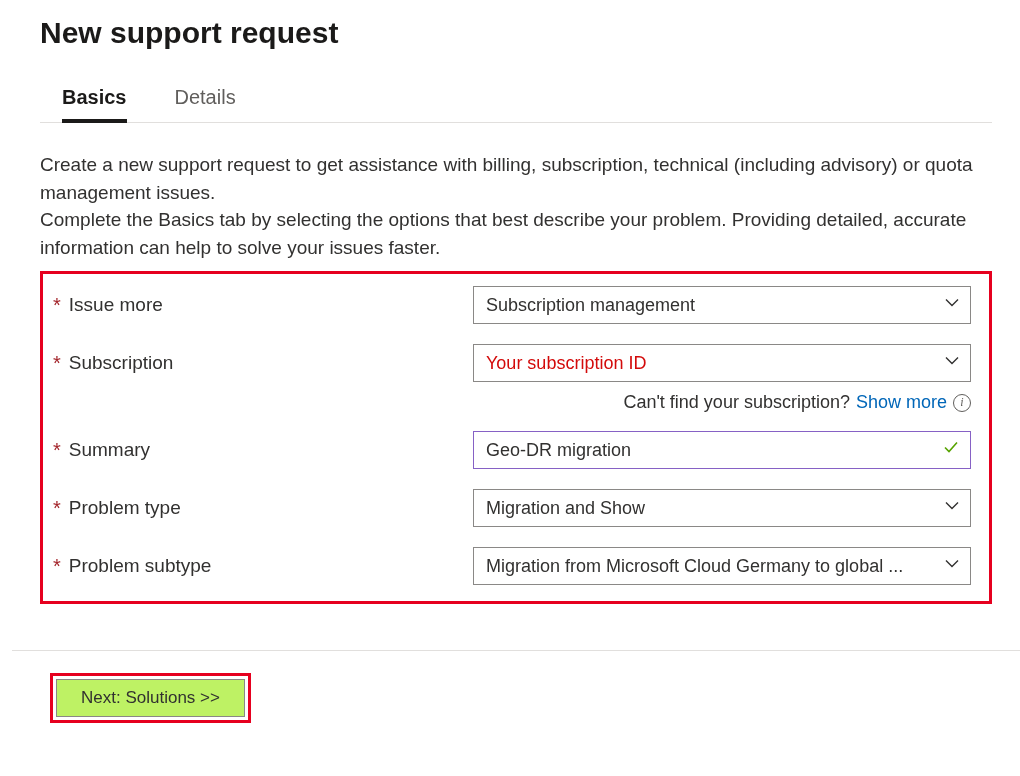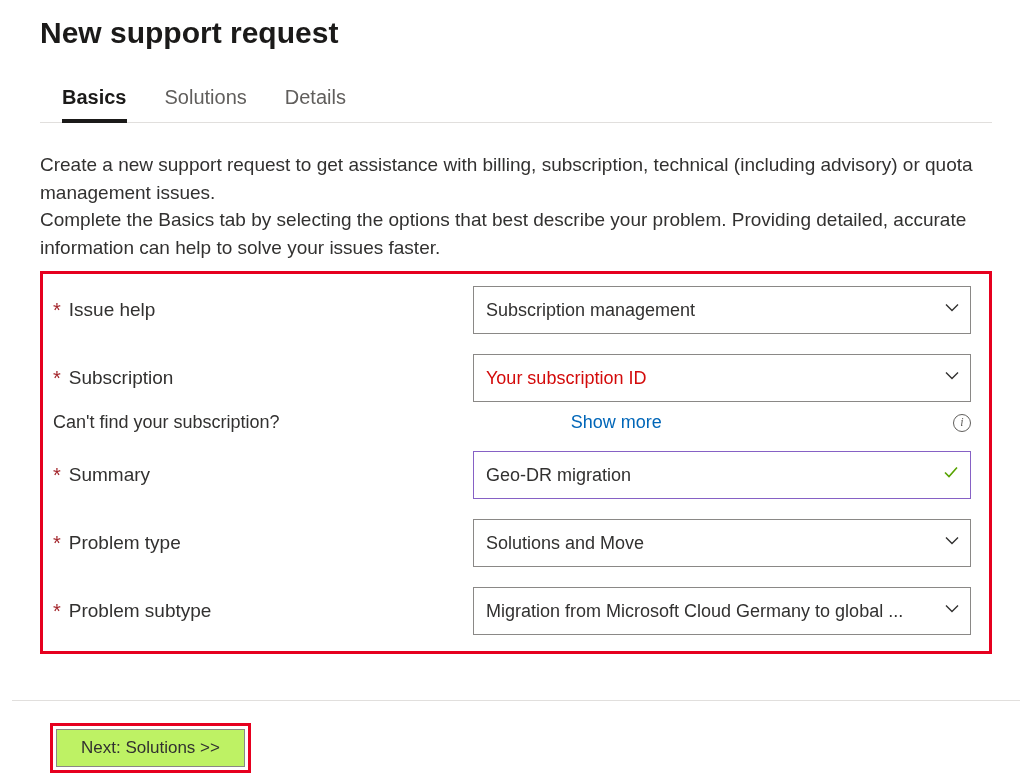--- a/index.html
+++ b/index.html
@@ -15,21 +15,21 @@
     padding: 16px 28px 28px 40px;
   }
   .title {
     font-size: 30px;
     font-weight: 600;
     margin: 0 0 28px 0;
     color: #1b1a19;
   }
   .tabs {
     display: flex;
-    gap: 38px;
+    gap: 48px;
     border-bottom: 1px solid #e1dfdd;
     padding-left: 22px;
     margin-bottom: 28px;
   }
   .tab {
     padding: 8px 0 10px 0;
     font-size: 20px;
     color: #605e5c;
     cursor: pointer;
     border-bottom: 4px solid transparent;
@@ -69,21 +69,21 @@
     margin-right: 8px;
     font-size: 20px;
     line-height: 1;
   }
   .field-col {
     flex: 1;
     position: relative;
   }
   .select-box, .text-box {
     width: 100%;
-    height: 48px;
+    height: 38px;
     border: 1px solid #8a8886;
     background: #fff;
     font-size: 18px;
     font-family: inherit;
     padding: 4px 40px 4px 12px;
     display: flex;
     align-items: center;
     color: #323130;
     cursor: pointer;
     position: relative;
@@ -104,21 +104,21 @@
   }
   .text-box .check {
     position: absolute;
     right: 10px;
     top: 50%;
     transform: translateY(-50%);
     pointer-events: none;
   }
   .helper-row {
     display: flex;
-    justify-content: space-between;
+    justify-content: flex-end;
     align-items: center;
     padding-right: 0;
     margin: 6px 0 18px 0;
     font-size: 18px;
     color: #323130;
     gap: 6px;
   }
   .helper-row .link {
     color: #0066b8;
     cursor: pointer;
@@ -167,35 +167,34 @@
 </style>
 </head>
 <body>
 
 <div class="page">
 
   <h1 class="title">New support request</h1>
 
   <div class="tabs">
     <div class="tab active">Basics</div>
-    <div class="tab">Solutions</div>
     <div class="tab">Details</div>
   </div>
 
   <div class="intro">
     <span>Create a new support request to get assistance with billing, subscription, technical (including advisory) or quota management issues.</span><br>
     <span>Complete the Basics tab by selecting the options that best describe your problem. Providing detailed, accurate information can help to solve your issues faster.</span>
   </div>
 
   <div class="form-section">
 
     <div class="form-row">
       <div class="label-col">
         <span class="req">*</span>
-        <span>Issue help</span>
+        <span>Issue more</span>
       </div>
       <div class="field-col">
         <div class="select-box">
           <span class="ellipsis">Subscription management</span>
           <span class="chev">
             <svg width="16" height="16" viewBox="0 0 16 16">
                 <path d="M2 5 L8 11 L14 5" fill="none" stroke="#323130" stroke-width="1.4"></path>
               </svg>
           </span>
         </div>
@@ -242,21 +241,21 @@
       </div>
     </div>
 
     <div class="form-row extra-top">
       <div class="label-col">
         <span class="req">*</span>
         <span>Problem type</span>
       </div>
       <div class="field-col">
         <div class="select-box">
-          <span class="ellipsis">Solutions and Move</span>
+          <span class="ellipsis">Migration and Show</span>
           <span class="chev">
             <svg width="16" height="16" viewBox="0 0 16 16">
                 <path d="M2 5 L8 11 L14 5" fill="none" stroke="#323130" stroke-width="1.4"></path>
               </svg>
           </span>
         </div>
       </div>
     </div>
 
     <div class="form-row extra-top" style="margin-bottom:0;">

